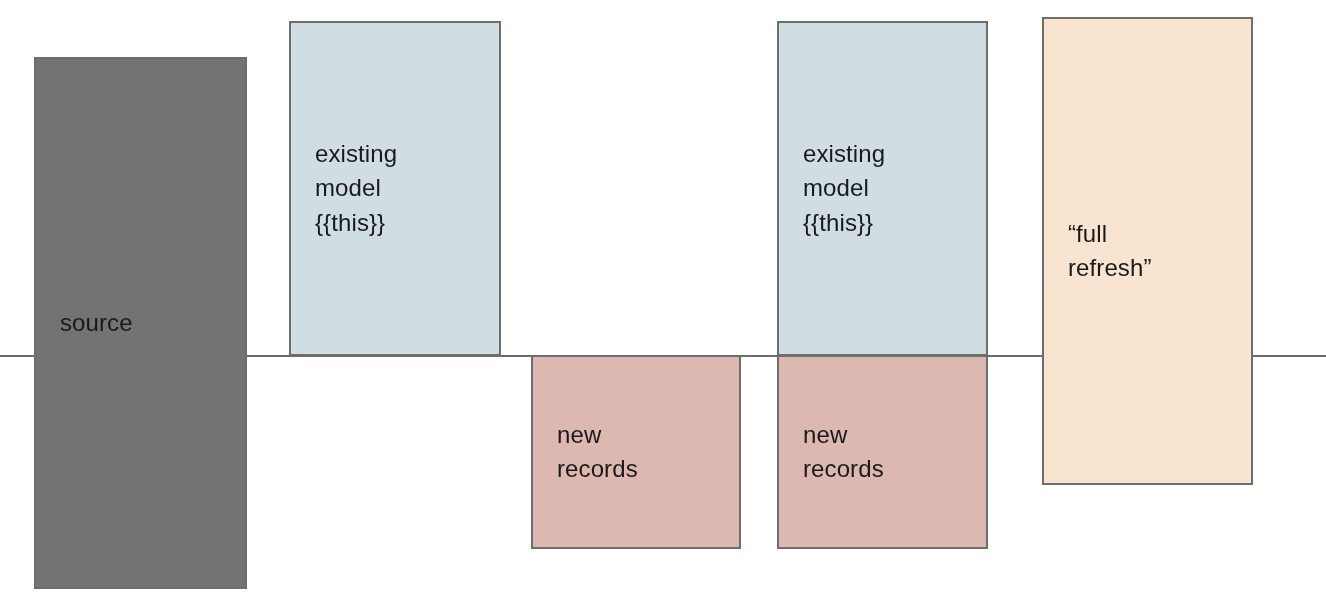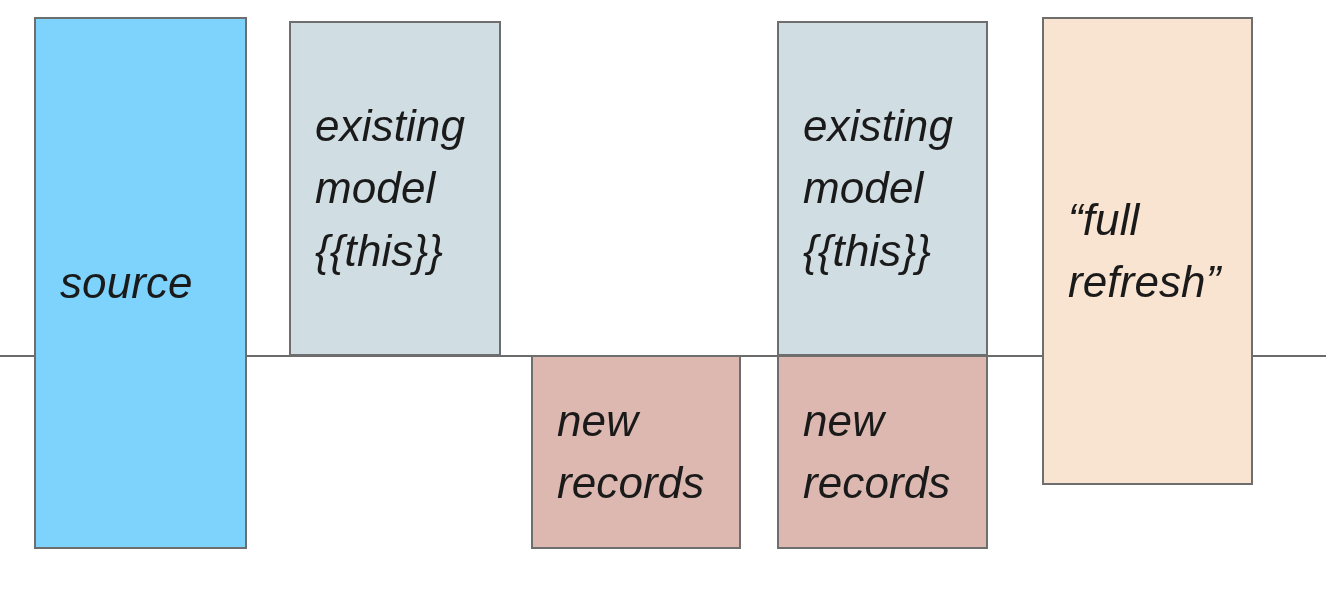--- a/index.html
+++ b/index.html
@@ -29,46 +29,45 @@
     position: absolute;
     box-sizing: border-box;
     border: 2px solid #6e6e6e;
     z-index: 2;
     display: flex;
     flex-direction: column;
     justify-content: center;
     align-items: flex-start;
   }
   .box-label {
-    font-size: 44px;
+    font-size: 24px;
     line-height: 1.42;
     color: #1a1a1a;
     padding-left: 24px;
     padding-right: 10px;
     white-space: pre-line;
     text-align: left;
     letter-spacing: 0.1px;
-    font-style: italic;
   }
   
   #box-source      { left: 34px;   top: 17px;  width: 213px; height: 532px; }
   #box-existing-1  { left: 289px;  top: 21px;  width: 212px; height: 335px; }
   #box-new-1       { left: 531px;  top: 355px; width: 210px; height: 194px; }
   #box-existing-2  { left: 777px;  top: 21px;  width: 211px; height: 335px; }
   #box-new-2       { left: 777px;  top: 355px; width: 211px; height: 194px; }
   #box-full-refresh{ left: 1042px; top: 17px;  width: 211px; height: 468px; }
 </style>
 </head>
 <body>
 
 <div id="canvas">
 
   <div class="baseline" style="top:355px;"></div>
 
-  <div class="box" id="box-source" style="background:#7dd3fc;">
+  <div class="box" id="box-source" style="background:#737373;margin-top:40px;">
     <div class="box-label">source</div>
   </div>
 
   <div class="box" id="box-existing-1" style="background:#d0dde3;">
     <div class="box-label">existing
 model
 {{this}}</div>
   </div>
 
   <div class="box" id="box-new-1" style="background:#ddb8b0;">

